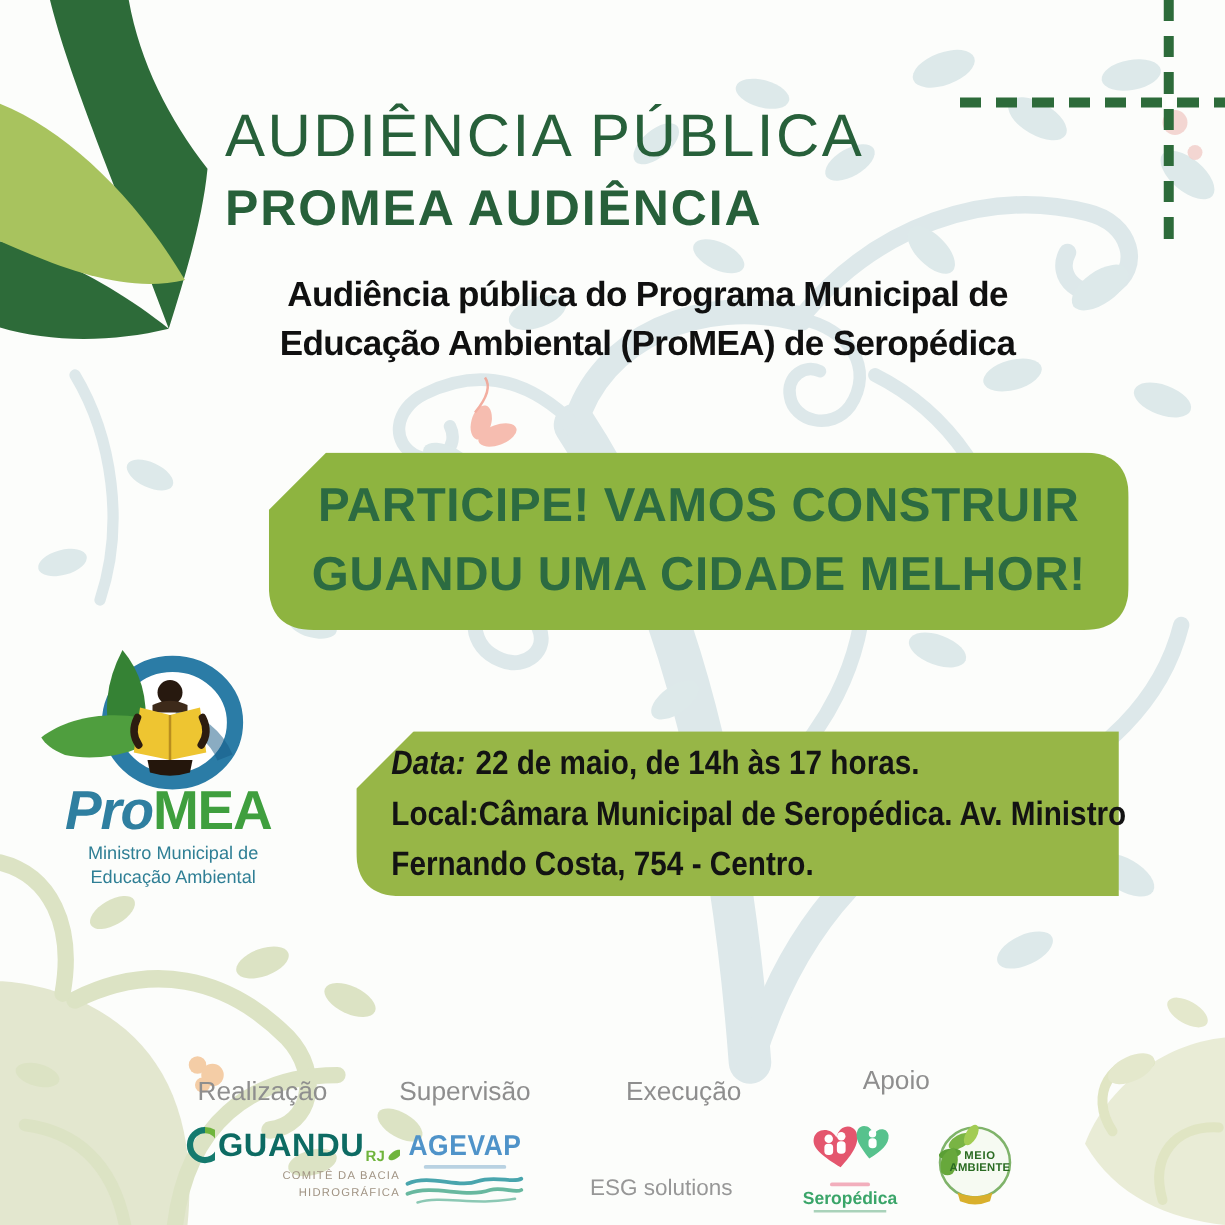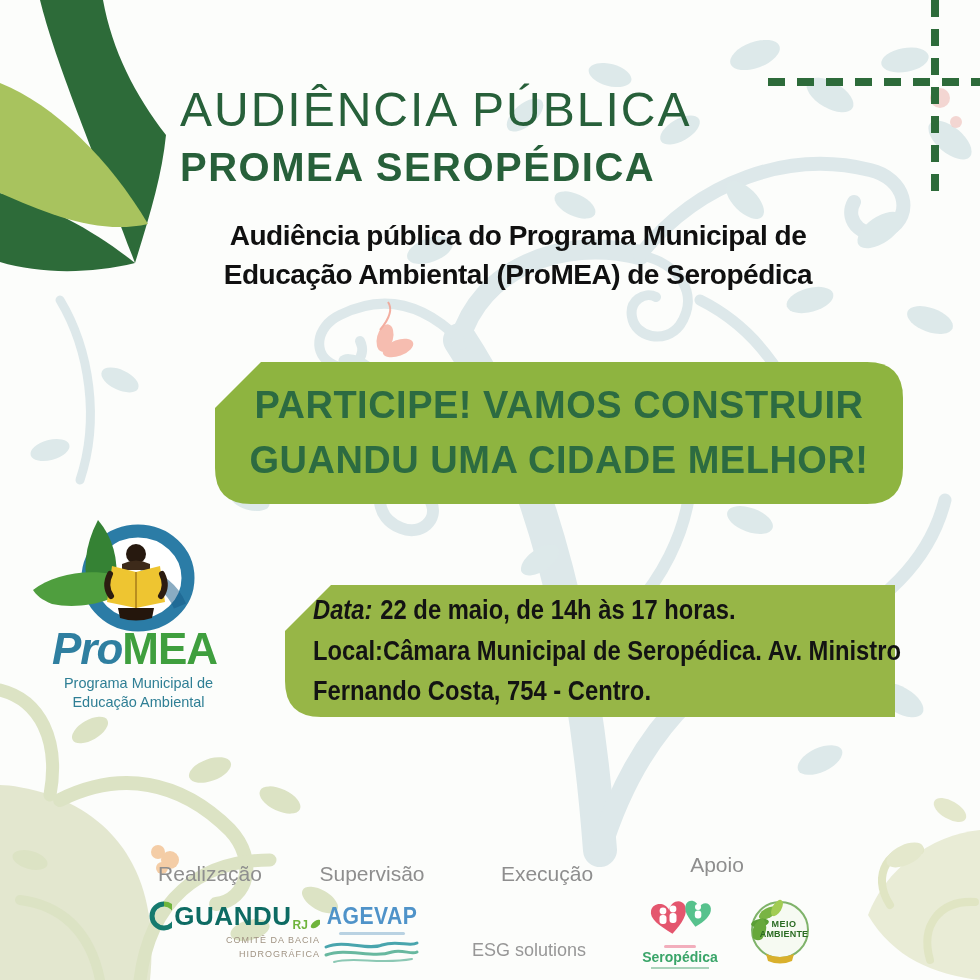--- a/index.html
+++ b/index.html
@@ -159,21 +159,21 @@
     <path d="M0,193 C50,205 100,235 135,263 C90,274 40,274 0,262 Z" fill="#2d6b39"></path>
     <path d="M0,83 C55,105 110,160 148,224 C100,235 50,215 0,193 Z" fill="#a8c35e"></path>
   </svg>
 
   <div class="dash-h"></div>
   <div class="dash-v"></div>
   <div class="dash-dot"></div>
 
   <div class="title-block">
     <div class="title-1">AUDIÊNCIA PÚBLICA</div>
-    <div class="title-2">PROMEA SEROPÉDICA</div>
+    <div class="title-2">PROMEA AUDIÊNCIA</div>
   </div>
 
   <div class="subtitle">
     <span>Audiência pública do Programa Municipal de</span><br>
     <span>Educação Ambiental (ProMEA) de Seropédica</span>
   </div>
 
   <div class="cta">
     <div>PARTICIPE! VAMOS CONSTRUIR</div>
     <div>GUANDU UMA CIDADE MELHOR!</div>
@@ -195,21 +195,21 @@
         <path d="M108,62 L108,98" stroke="#b98e1f" stroke-width="2"></path>
         <path d="M82,64 q-6,12 1,22" stroke="#2c1c10" stroke-width="6" fill="none" stroke-linecap="round"></path>
         <path d="M134,64 q6,12 -1,22" stroke="#2c1c10" stroke-width="6" fill="none" stroke-linecap="round"></path>
         <path d="M90,98 L126,98 L124,108 Q108,113 92,108 Z" fill="#24160c"></path>
       </g>
     </svg>
     <div class="promea-name">
       <span class="pro">Pro</span><span class="mea">MEA</span>
     </div>
     <div class="promea-tag">
-      <span>Programa Municipal de</span><br>
+      <span>Ministro Municipal de</span><br>
       <span>Educação Ambiental</span>
     </div>
   </div>
 
   <div class="event">
     <p class="ev-line">
       <em>Data:</em><span>22  de maio, de 14h às 17 horas.</span>
     </p>
     <p class="ev-line">
       <span>Local:Câmara Municipal de Seropédica. Av. Ministro</span><br>

